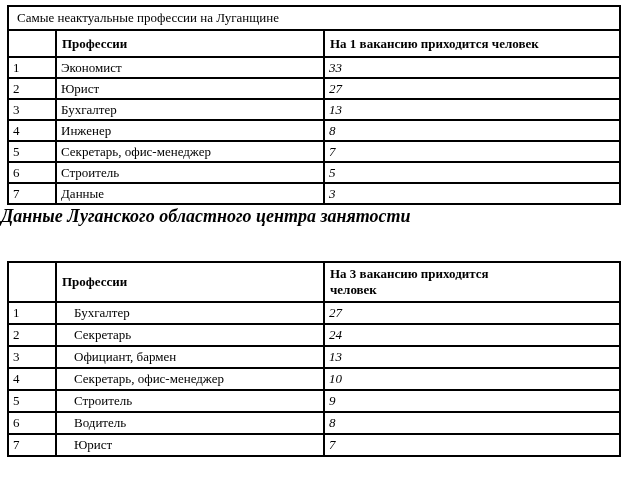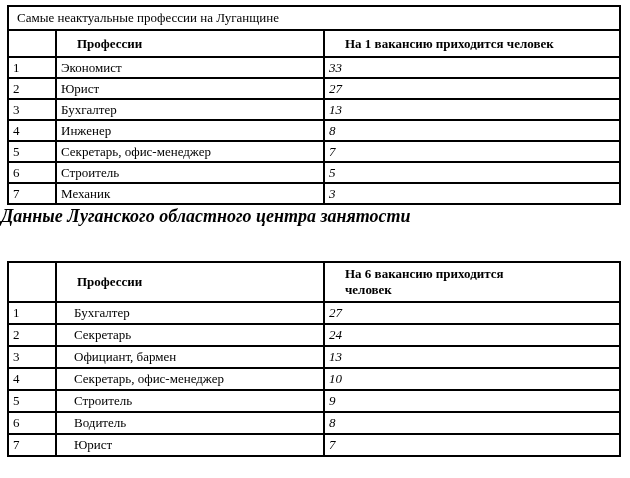--- a/index.html
+++ b/index.html
@@ -30,21 +30,21 @@
     overflow: hidden;
     text-align: left;
     font-weight: normal;
     margin-top: 8px;
   }
   col.c-idx  { width: 48px; }
   col.c-prof { width: 268px; }
   col.c-val  { width: 296px; }
 
   tr.title-row td { height: 20px; padding-left: 8px; }
-  tr.head-row th { font-weight: bold; padding-left: 20px; }
+  tr.head-row th { font-weight: bold; padding-left: 5px; }
   .t1 tr.head-row th { height: 23px; }
   .t2 tr.head-row th { height: 36px; white-space: pre-line; vertical-align: middle; }
   tr.data-row td { height: 17px; }
   .t2 tr.data-row td { height: 18px; }
   td.idx-cell { padding-left: 4px; }
   td.prof-cell { padding-left: 4px; white-space: pre-wrap; }
   .t2 td.prof-cell { padding-left: 17px; }
   td.val-cell { padding-left: 5px; font-style: italic; }
 
   .caption {
@@ -103,40 +103,40 @@
           <td class="prof-cell">Секретарь, офис-менеджер</td>
           <td class="val-cell">7</td>
         </tr>
         <tr class="data-row">
           <td class="idx-cell">6</td>
           <td class="prof-cell">Строитель</td>
           <td class="val-cell">5</td>
         </tr>
         <tr class="data-row">
           <td class="idx-cell">7</td>
-          <td class="prof-cell">Механик</td>
+          <td class="prof-cell">Данные</td>
           <td class="val-cell">3</td>
         </tr>
       </tbody>
     </table>
     <p class="caption">Данные Луганского областного центра занятости</p>
   </section>
 
   <section class="t2">
     <table class="data-table">
       <colgroup>
           <col class="c-idx">
           <col class="c-prof">
           <col class="c-val">
         </colgroup>
       <tbody>
         <tr class="head-row">
           <th></th>
           <th>Профессии</th>
-          <th>На 6 вакансию приходится
+          <th>На 3 вакансию приходится
 человек</th>
         </tr>
         <tr class="data-row">
           <td class="idx-cell">1</td>
           <td class="prof-cell">Бухгалтер</td>
           <td class="val-cell">27</td>
         </tr>
         <tr class="data-row">
           <td class="idx-cell">2</td>
           <td class="prof-cell">Секретарь</td>

